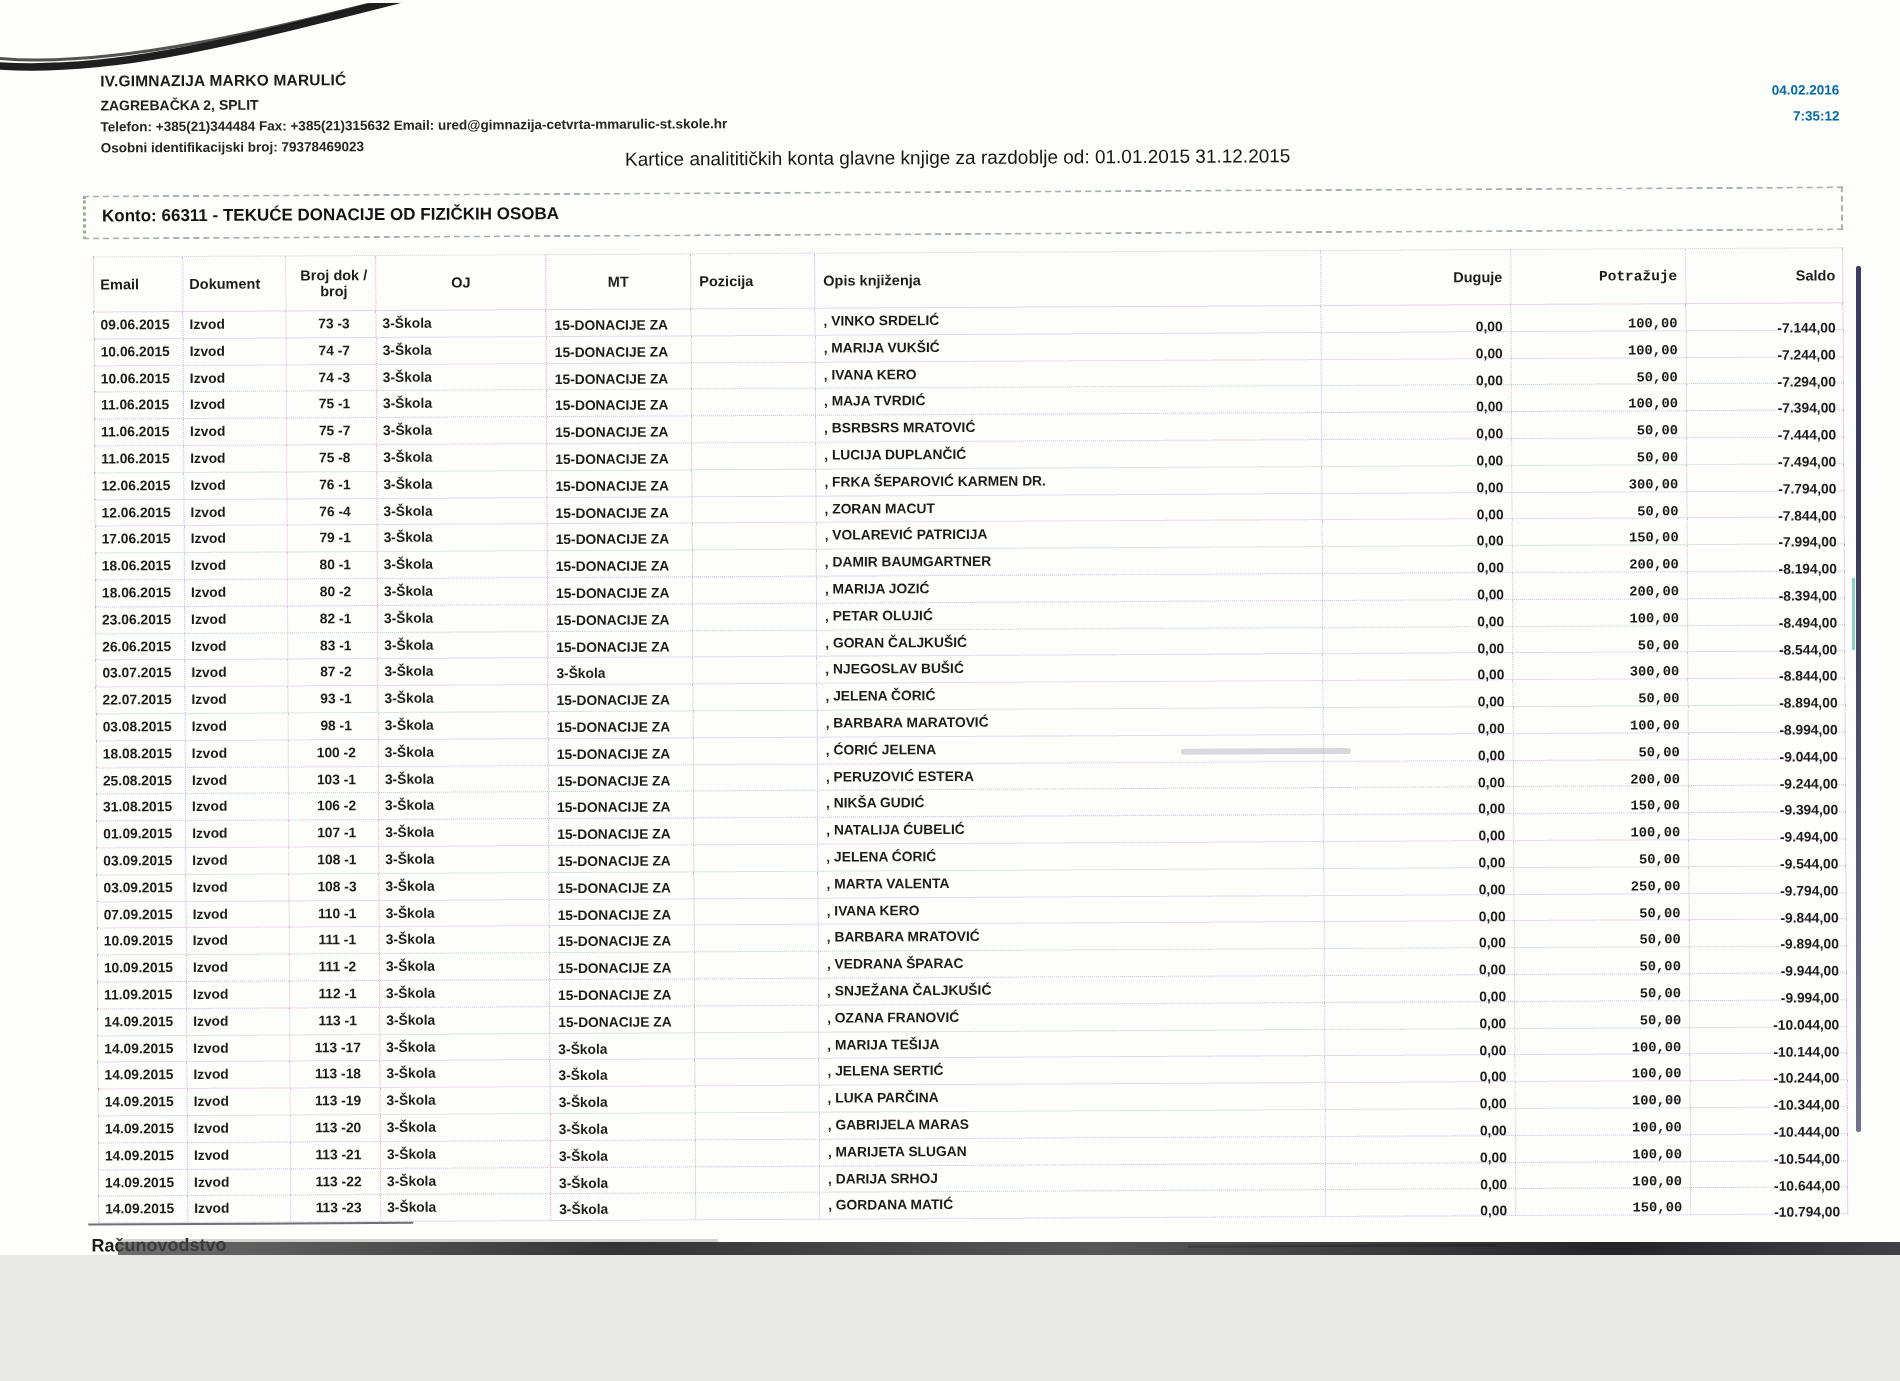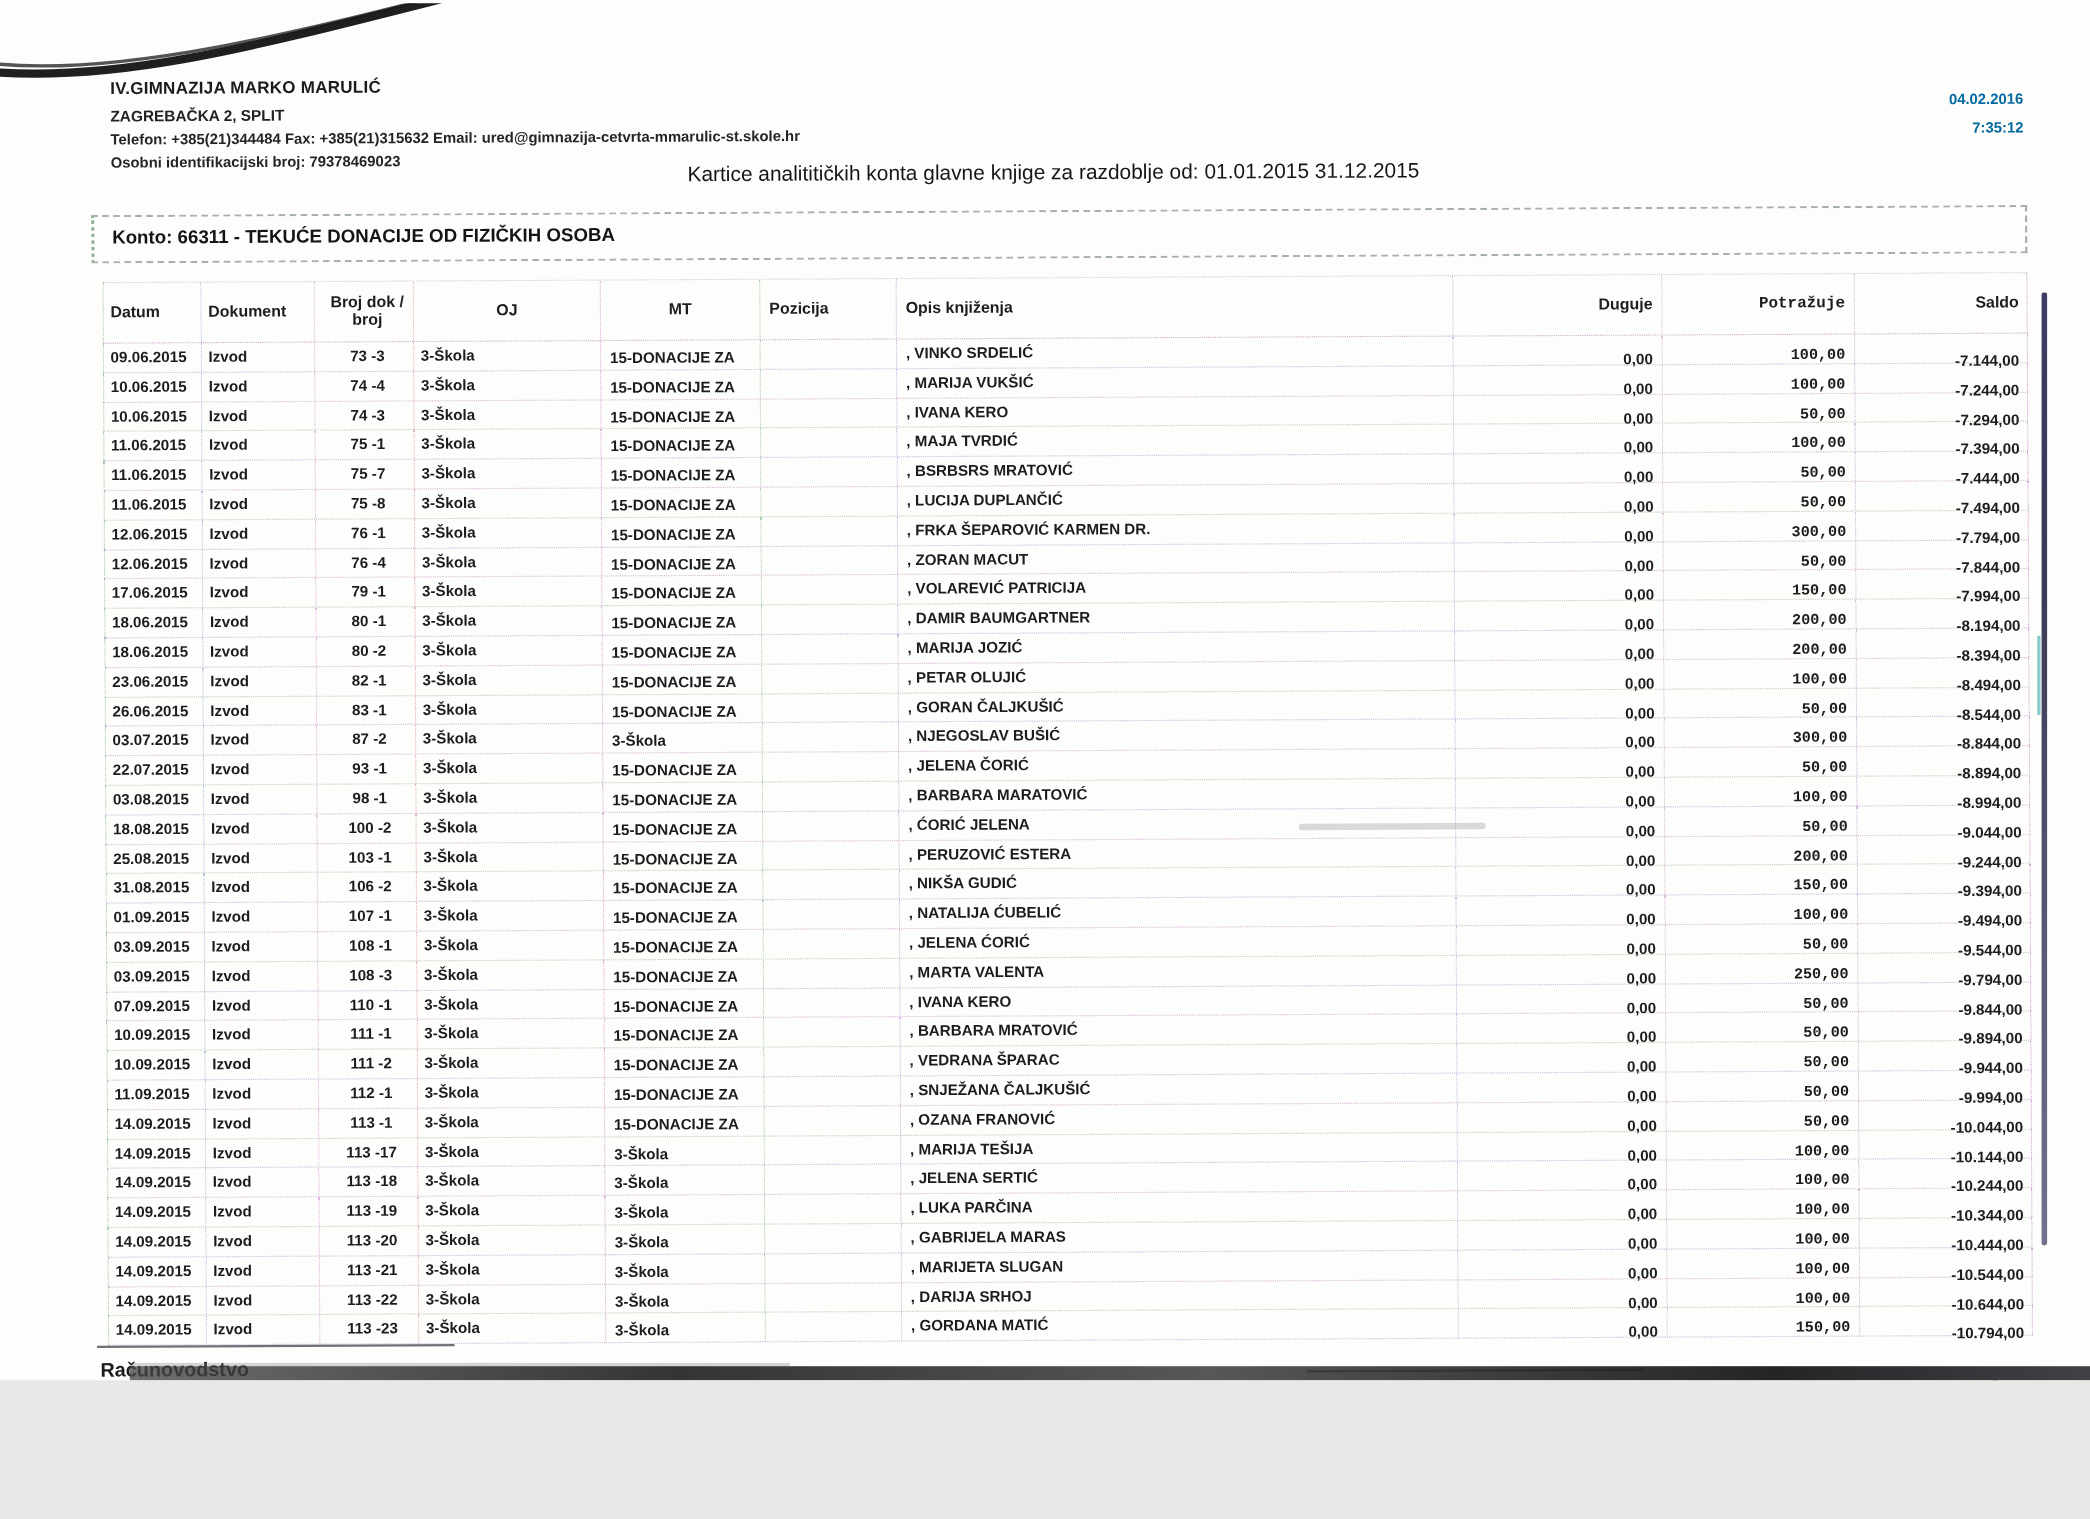--- a/index.html
+++ b/index.html
@@ -98,21 +98,21 @@
     </div>
 
     <div class="report-title">Kartice analititičkih konta glavne knjige za razdoblje od: 01.01.2015 31.12.2015</div>
 
     <div class="konto-box">
       <div class="konto-text">Konto: 66311 - TEKUĆE DONACIJE OD FIZIČKIH OSOBA</div>
     </div>
 
     <div class="ledger">
       <div class="hdr-row">
-        <div class="hdr-cell c-datum">Datum</div>
+        <div class="hdr-cell c-datum">Email</div>
         <div class="hdr-cell c-dok">Dokument</div>
         <div class="hdr-cell c-broj">Broj dok / broj</div>
         <div class="hdr-cell c-oj">OJ</div>
         <div class="hdr-cell c-mt">MT</div>
         <div class="hdr-cell c-poz">Pozicija</div>
         <div class="hdr-cell c-opis" style="font-weight:600;">Opis knjiženja</div>
         <div class="hdr-cell c-dug">Duguje</div>
         <div class="hdr-cell c-pot">Potražuje</div>
         <div class="hdr-cell c-sal">Saldo</div>
       </div>
@@ -125,21 +125,21 @@
     <div class="cell c-mt"><span class="off">15-DONACIJE ZA</span></div>
     <div class="cell c-poz"></div>
     <div class="cell c-opis">, VINKO SRDELIĆ</div>
     <div class="cell c-dug"><span class="off">0,00</span></div>
     <div class="cell c-pot"><span class="off">100,00</span></div>
     <div class="cell c-sal"><span class="off">-7.144,00</span></div>
   </div>
           <div class="row">
     <div class="cell c-datum">10.06.2015</div>
     <div class="cell c-dok">Izvod</div>
-    <div class="cell c-broj">74 -4</div>
+    <div class="cell c-broj">74 -7</div>
     <div class="cell c-oj">3-Škola</div>
     <div class="cell c-mt"><span class="off">15-DONACIJE ZA</span></div>
     <div class="cell c-poz"></div>
     <div class="cell c-opis">, MARIJA VUKŠIĆ</div>
     <div class="cell c-dug"><span class="off">0,00</span></div>
     <div class="cell c-pot"><span class="off">100,00</span></div>
     <div class="cell c-sal"><span class="off">-7.244,00</span></div>
   </div>
           <div class="row">
     <div class="cell c-datum">10.06.2015</div>

